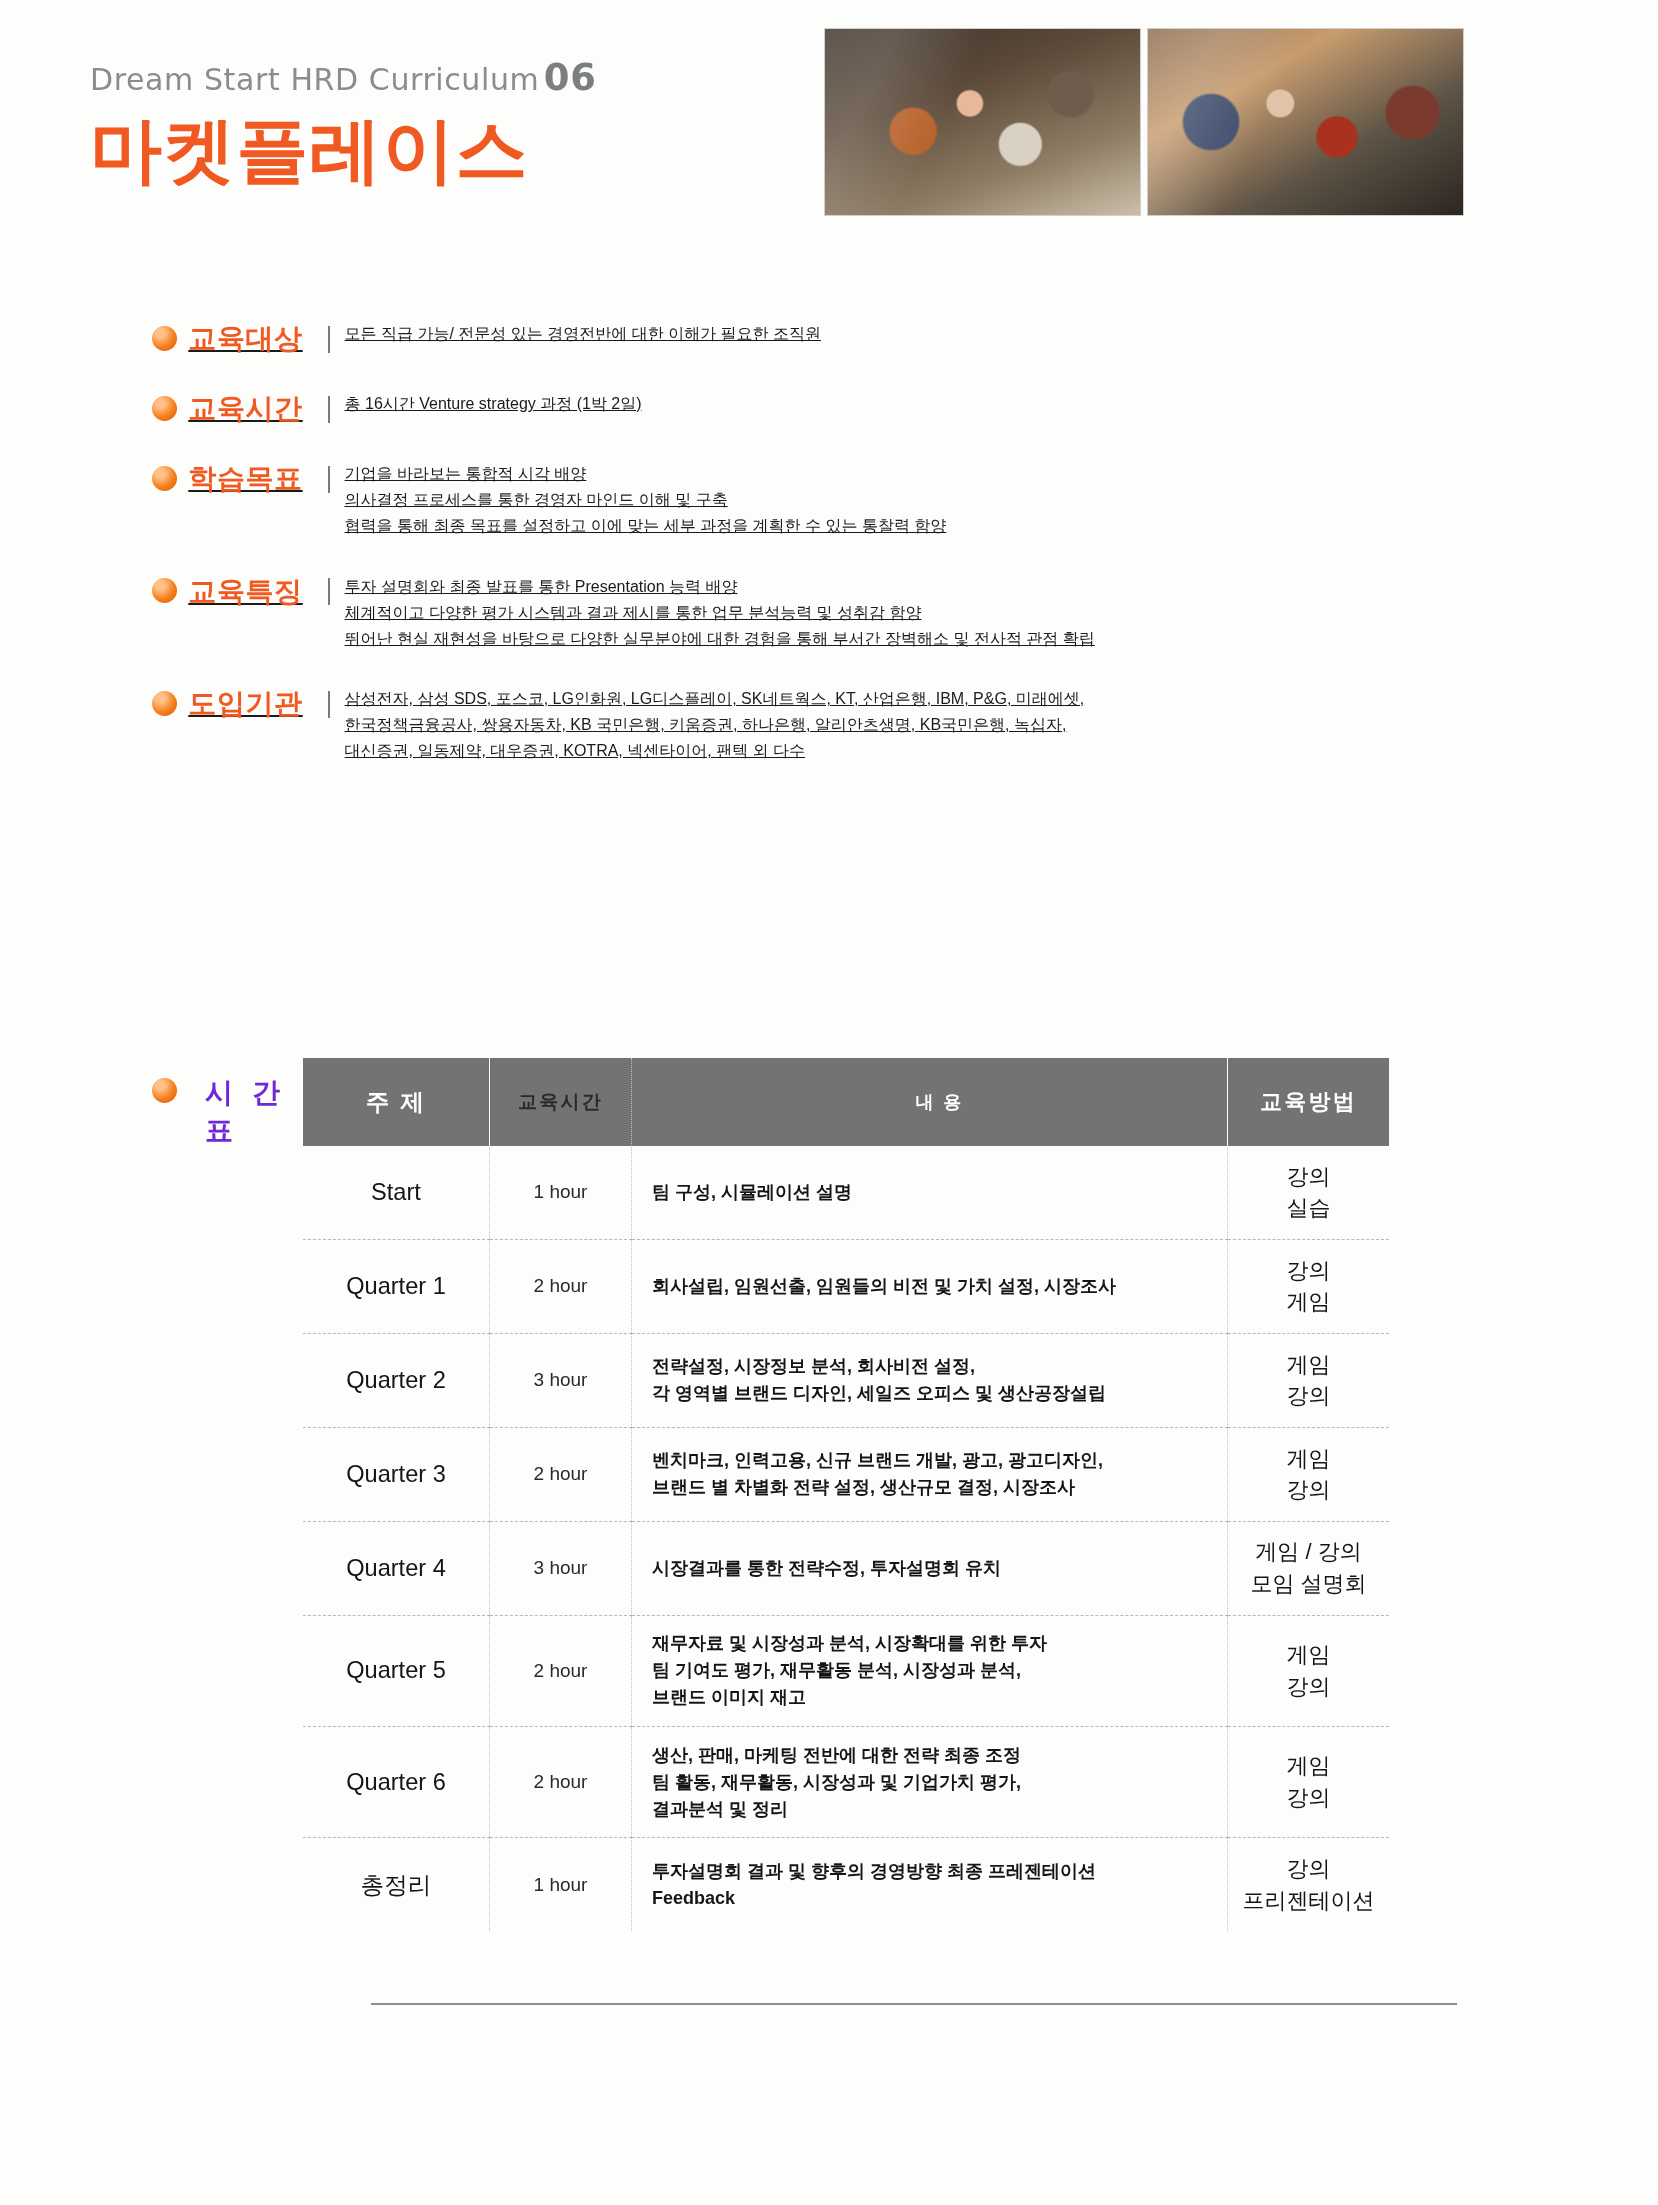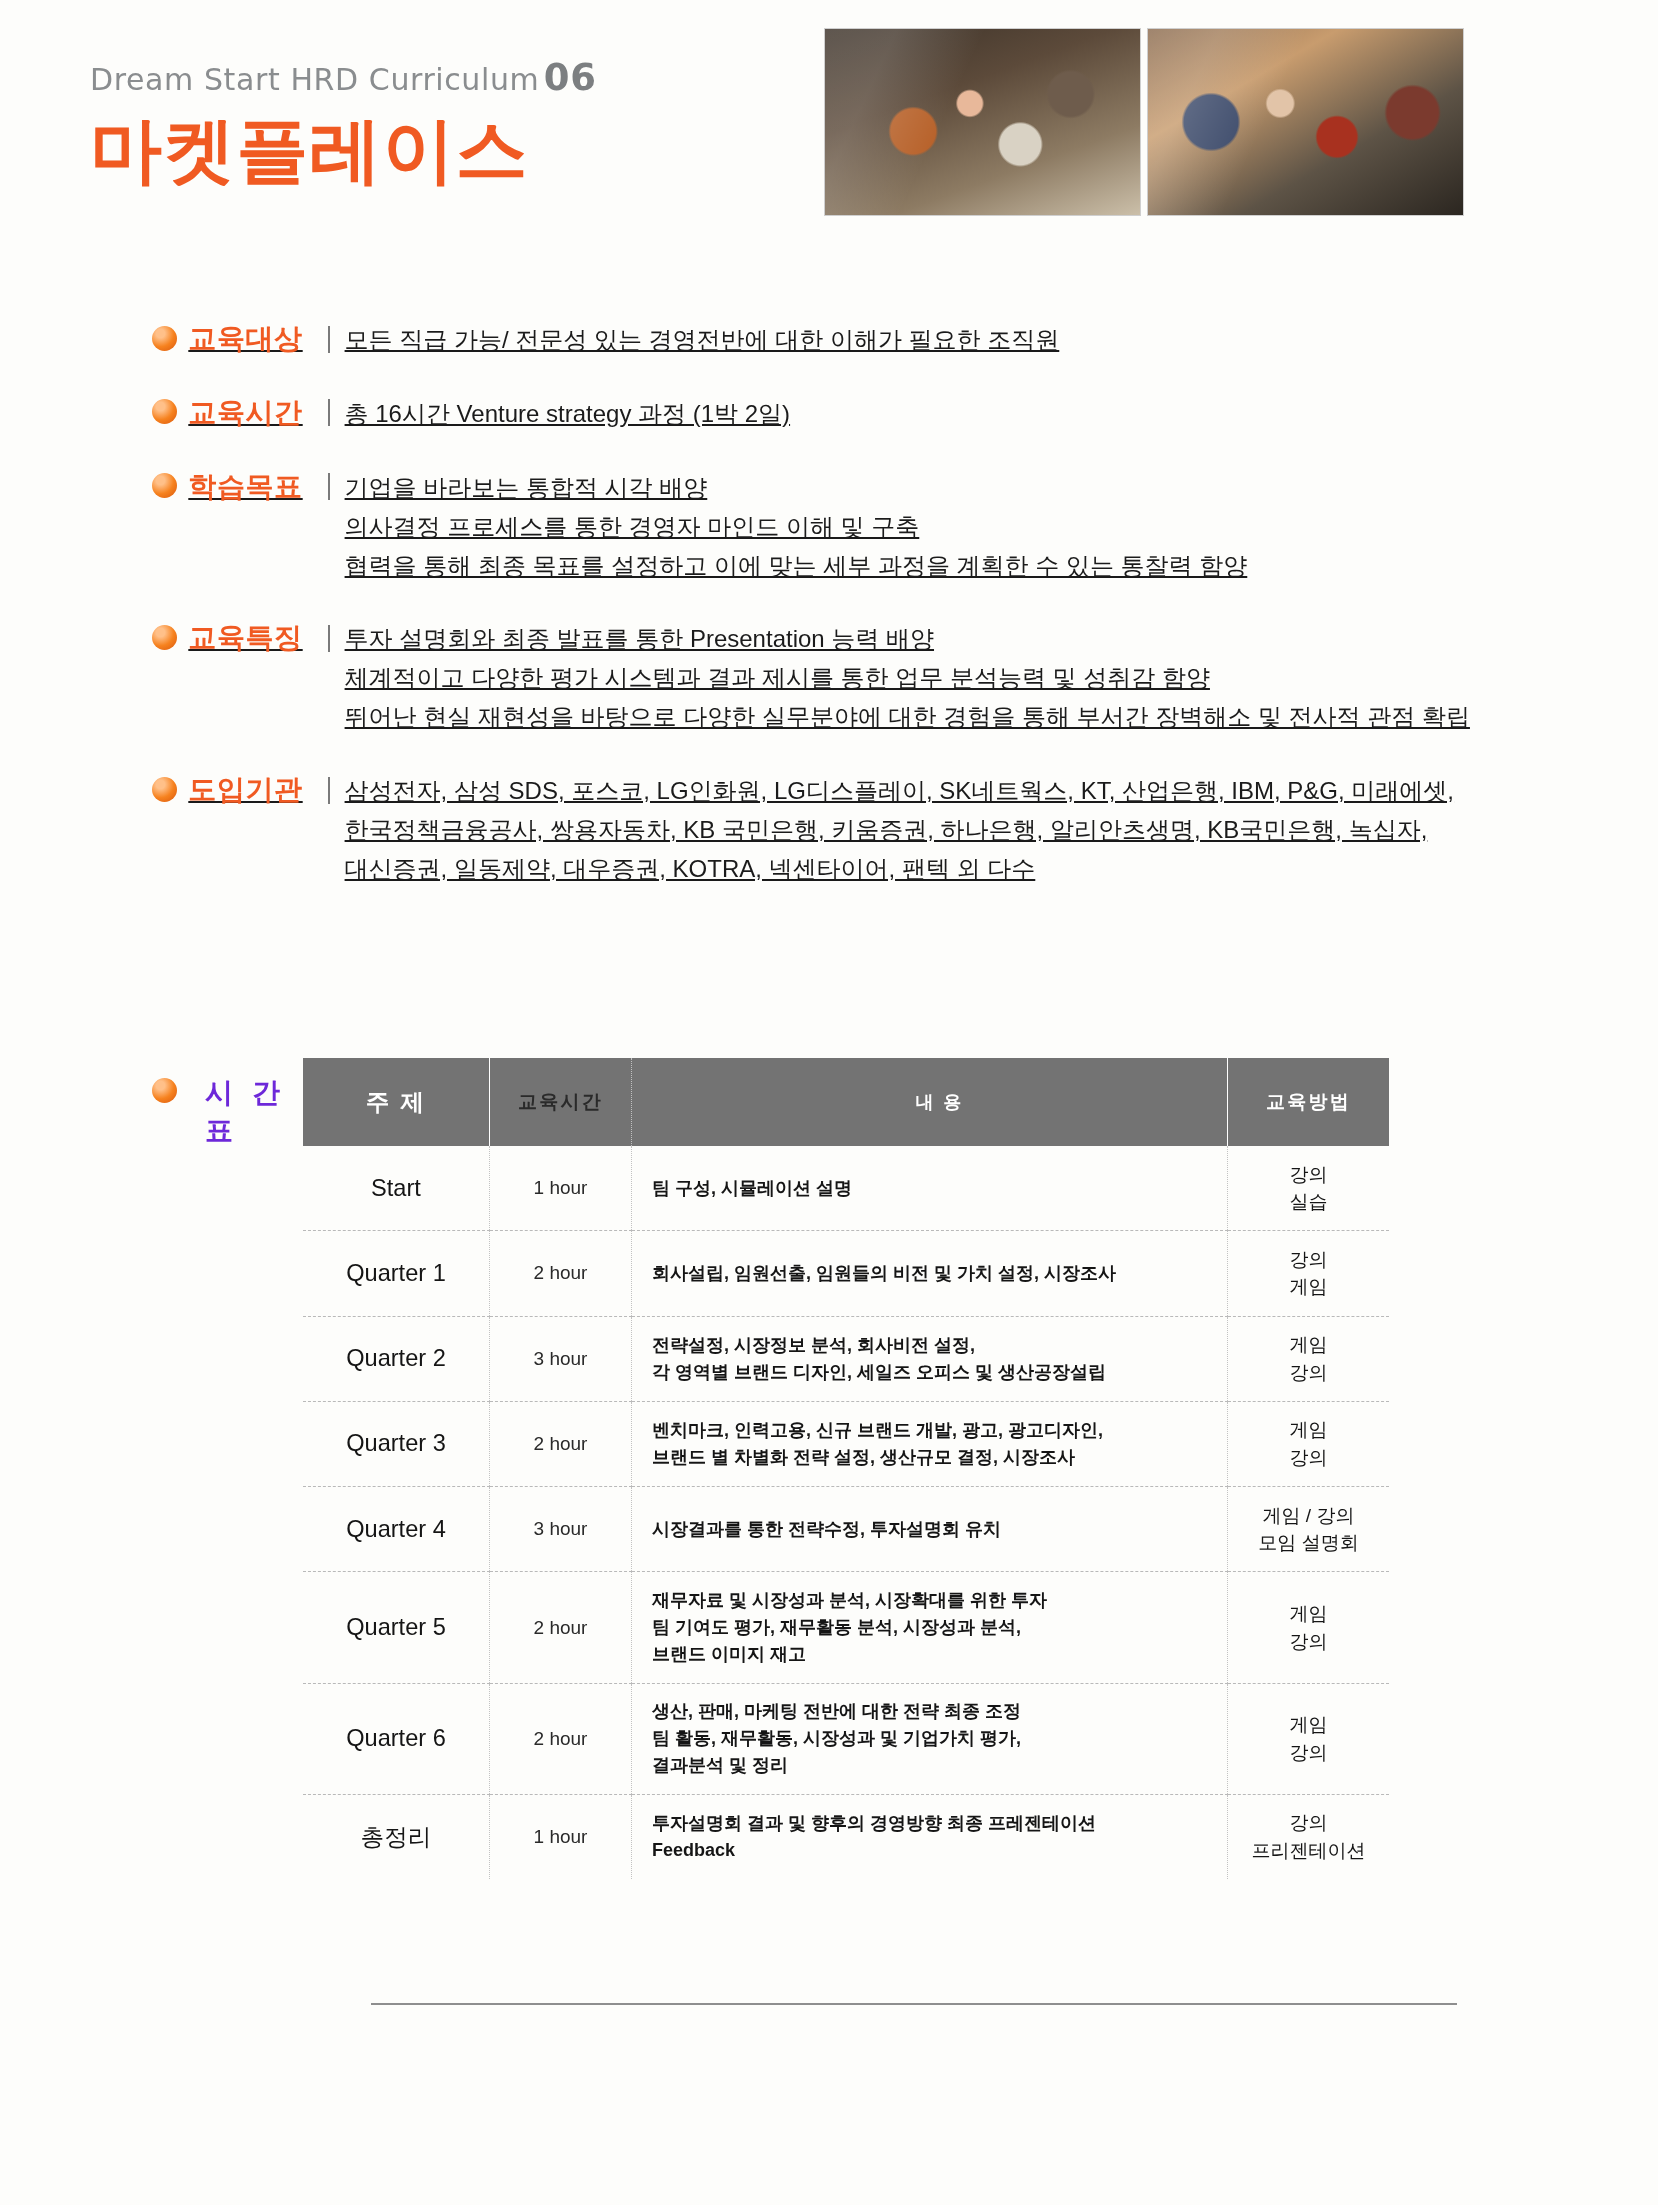--- a/index.html
+++ b/index.html
@@ -120,21 +120,21 @@
   }
   .divider {
     flex: 0 0 auto;
     width: 1.7px;
     height: 27px;
     background: #7a7a7a;
     margin: 4.5px 14.6px 0 0;
   }
   .rowbody {
     flex: 1 1 auto;
-    font-size: 24px;
+    font-size: 16px;
     line-height: 1.62;
     color: #1b1b1b;
   }
   .rowbody div { white-space: nowrap; }
 
   
   .tt-wrap {
     position: absolute;
     left: 152px;
     top: 1058px;
@@ -175,21 +175,21 @@
   tbody td {
     border-bottom: 1.1px dashed #b9b9b9;
     padding: 14.6px 5.6px;
     vertical-align: middle;
     color: #151515;
   }
   tbody tr:last-child td { border-bottom: none; }
   .c-topic   { width: 186px; text-align: center; font-size: 23.6px; font-family: "Liberation Sans", sans-serif; }
   .c-time    { width: 141px; text-align: center; font-size: 19px; color: #2a2a2a; border-left: 1.1px dotted #c2c2c2; border-right: 1.1px dotted #c2c2c2;}
   .c-content { padding-left: 20px; font-size: 18px; line-height: 1.5; font-weight: 700; }
-  .c-method  { width: 161px; text-align: center; font-size: 19px; line-height: 1.45; border-left: 1.1px dotted #c2c2c2; }
+  .c-method  { width: 161px; text-align: center; font-size: 22px; line-height: 1.45; border-left: 1.1px dotted #c2c2c2; }
   .tt-bottom-rule {
     position: absolute;
     left: 371px;
     top: 2003px;
     width: 1086px;
     height: 2.3px;
     background: #8e8e8e;
   }
 </style>
 </head>

